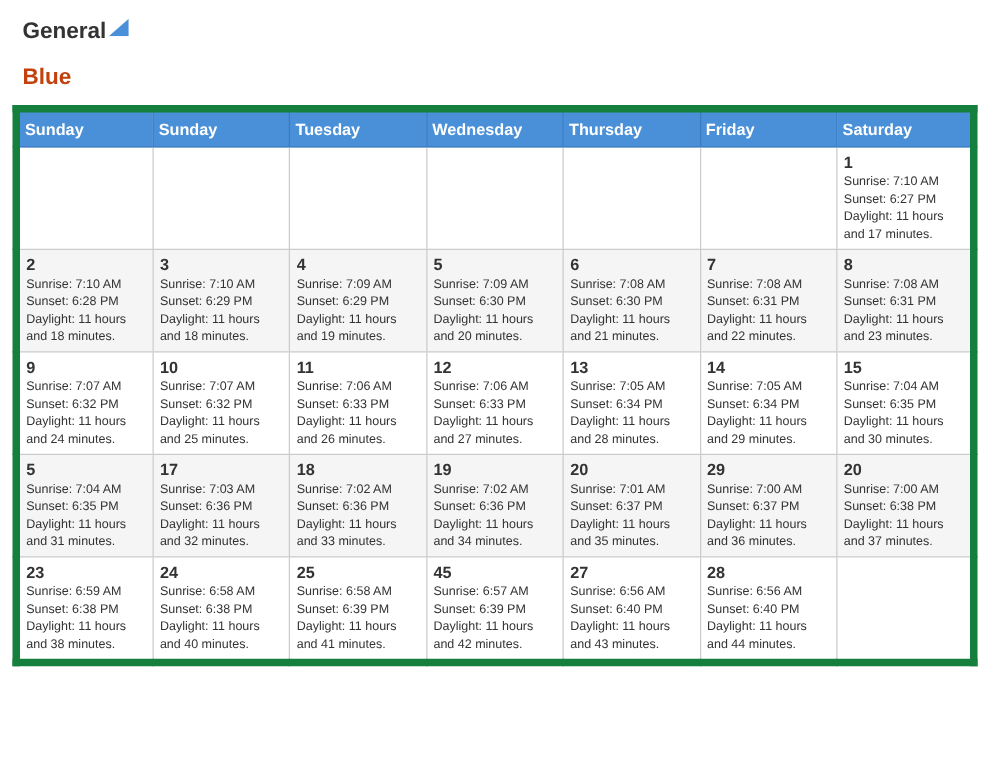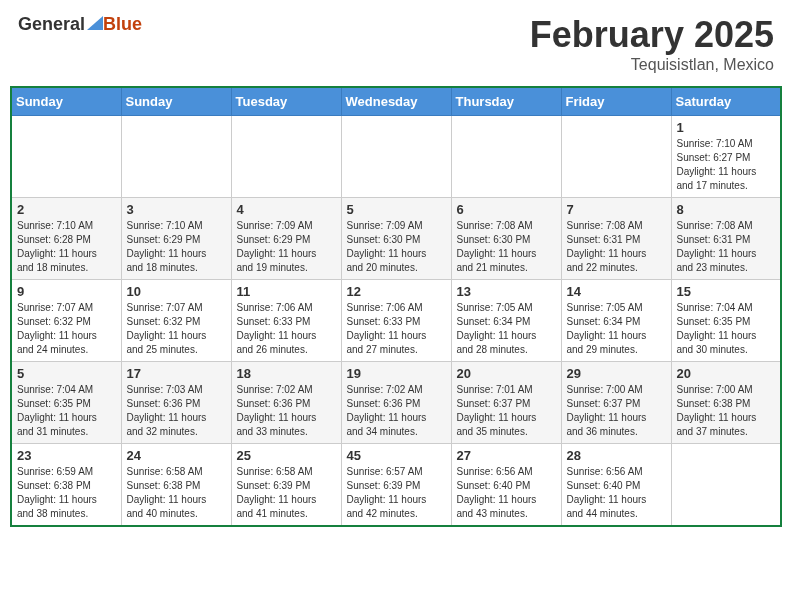--- a/index.html
+++ b/index.html
@@ -12,22 +12,23 @@
     }
     .header {
       display: flex;
       justify-content: space-between;
       align-items: flex-start;
       margin-bottom: 8px;
       padding: 4px 8px;
     }
     .logo {
       display: flex;
-      flex-direction: row;
+      flex-direction: column;
       align-items: flex-start;
+      gap: 16px;
     }
     .logo-text-general {
       font-size: 18px;
       font-weight: bold;
       color: #333;
     }
     .logo-text-blue {
       font-size: 18px;
       font-weight: bold;
       color: #c2410c;
@@ -44,21 +45,21 @@
       font-weight: bold;
       color: #333;
     }
     .location {
       font-size: 16px;
       color: #555;
     }
     .calendar {
       width: 100%;
       border-collapse: collapse;
-      border: 2px solid #15803d;
+      border: 6px solid #15803d;
       padding-left: 22px;
     }
     .calendar th {
       background-color: #4a90d9;
       color: #fff;
       font-size: 13px;
       font-weight: bold;
       padding: 6px 4px;
       text-align: left;
       border: 1px solid #3a7bbf;
@@ -107,24 +108,20 @@
       <span style="display:inline-block;margin-left:2px;vertical-align:middle;">
         <svg width="16" height="14" viewBox="0 0 16 14">
           <polygon points="0,14 16,14 16,0" fill="#4a90d9"></polygon>
         </svg>
       </span>
     </div>
     <div>
       <span class="logo-text-blue">Blue</span>
     </div>
   </div>
-  <div class="title-block">
-    <div class="month-year">February 2025</div>
-    <div class="location">Tequisistlan, Mexico</div>
-  </div>
 </div>
 
 <table class="calendar">
   <thead>
     <tr>
     <th>Sunday</th>
         <th>Sunday</th>
         <th>Tuesday</th>
         <th>Wednesday</th>
         <th>Thursday</th>

